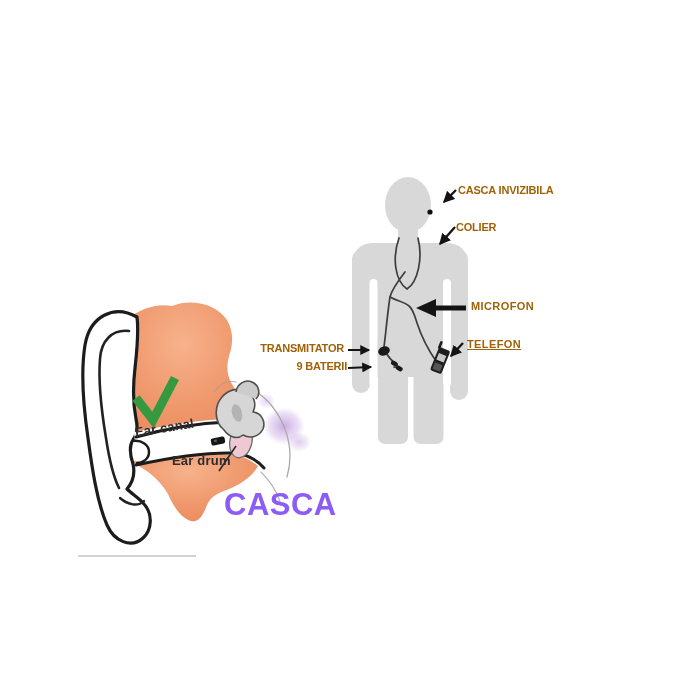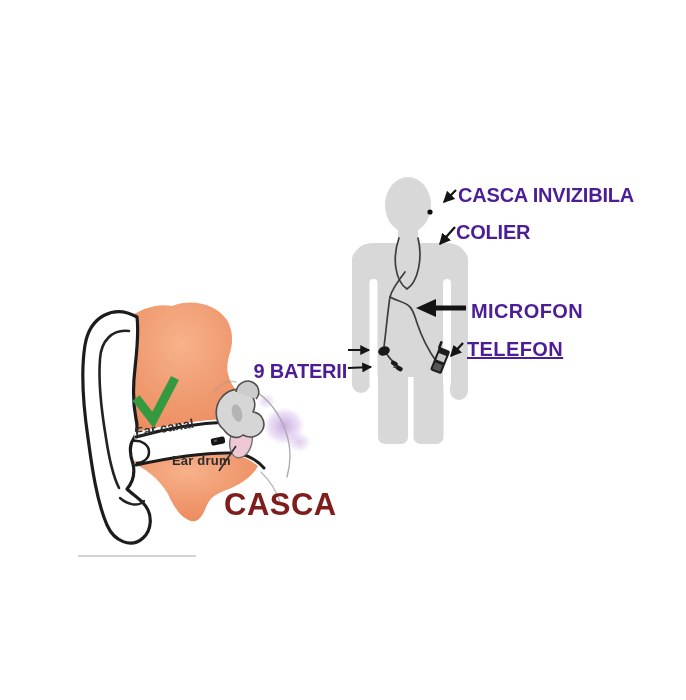--- a/index.html
+++ b/index.html
@@ -7,42 +7,42 @@
     position:relative;
     width:686px;height:700px;
     background:#ffffff;
     overflow:hidden;
     font-family:"Liberation Sans", sans-serif;
   }
   #artwork{position:absolute;left:0;top:0;}
   .lbl{
     position:absolute;
     font-weight:bold;
-    font-size:20px;
+    font-size:11px;
     line-height:1.1;
-    color:#4c1d95;
+    color:#a16207;
     white-space:nowrap;
     letter-spacing:-0.2px;
   }
   .lbl.right{text-align:right;}
   .lbl.ear{
     font-size:13px;
     color:#2d2d2d;
     letter-spacing:0.2px;
   }
   #label-ear-canal{
     transform:rotate(-9deg);
     transform-origin:left top;
   }
   #title-casca{
     position:absolute;
     font-weight:bold;
     font-size:31px;
     letter-spacing:0.5px;
-    color:#7f1d1d;
+    color:#8b5cf6;
     white-space:nowrap;
   }
 </style>
 </head>
 <body>
 
 <div id="canvas">
 
   <svg id="artwork" width="686" height="700" viewBox="0 0 686 700">
     <defs>
@@ -191,20 +191,21 @@
   </svg>
 
   <div class="lbl" id="label-casca-invizibila" style="left:458px;top:184px;">CASCA INVIZIBILA</div>
 
   <div class="lbl" id="label-colier" style="left:456px;top:221px;text-align:right;">COLIER</div>
 
   <div class="lbl" id="label-microfon" style="left:471px;top:300px;letter-spacing:0.4px;">MICROFON</div>
 
   <div class="lbl" id="label-telefon" style="left:467px;top:338px;letter-spacing:0.4px;text-decoration:underline;">TELEFON</div>
 
+  <div class="lbl right" id="label-transmitator" style="left:200px;top:342px;width:144px;">TRANSMITATOR</div>
 
   <div class="lbl right" id="label-baterii" style="left:200px;top:360px;width:147px;">9 BATERII</div>
 
   <div class="lbl ear" id="label-ear-canal" style="left:134px;top:426px;">Ear canal</div>
 
   <div class="lbl ear" id="label-ear-drum" style="left:172px;top:454px;">Ear drum</div>
 
   <div id="title-casca" style="left:224px;top:487px;">CASCA</div>
 </div>
 

